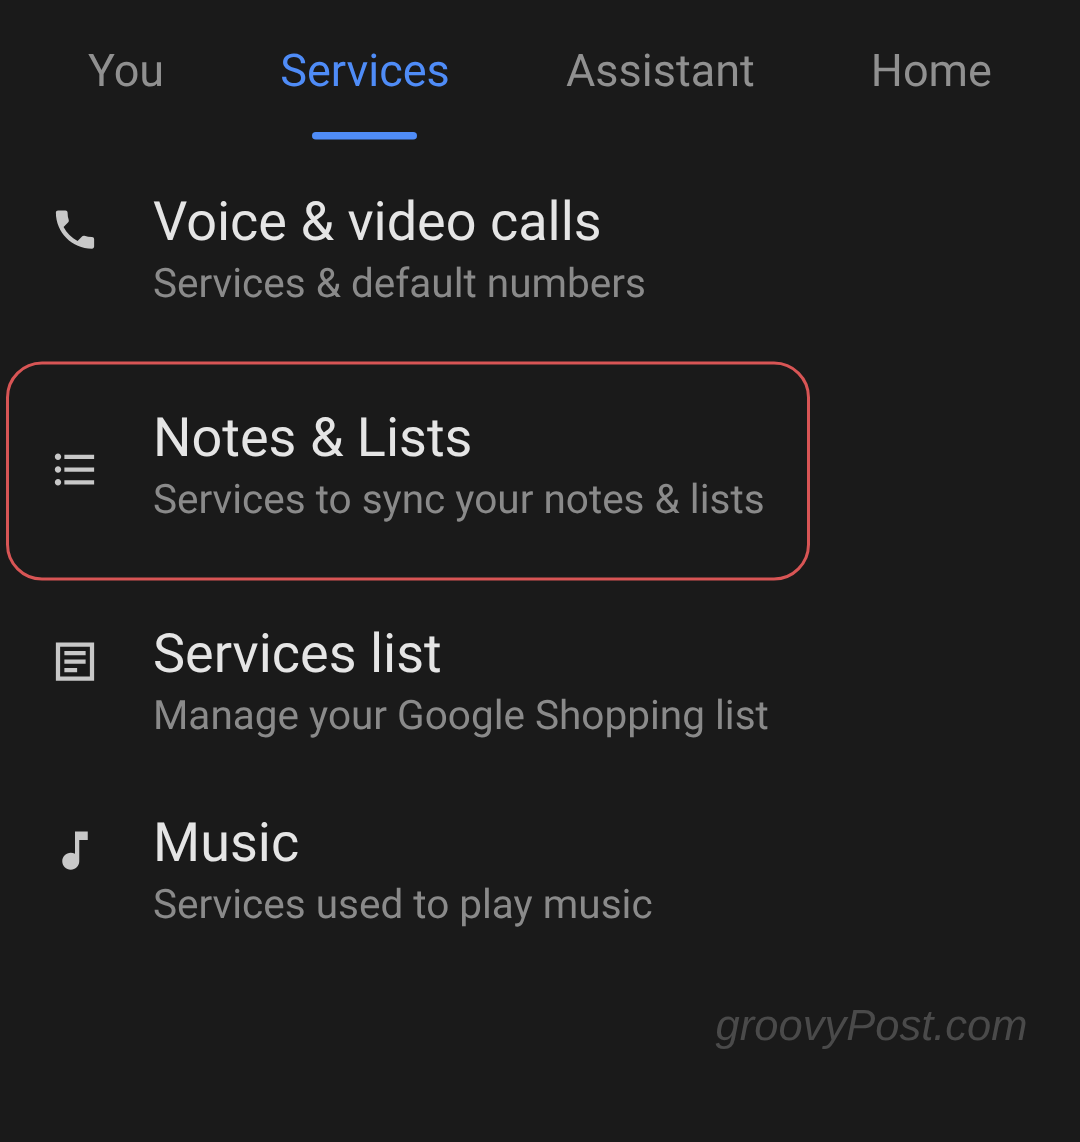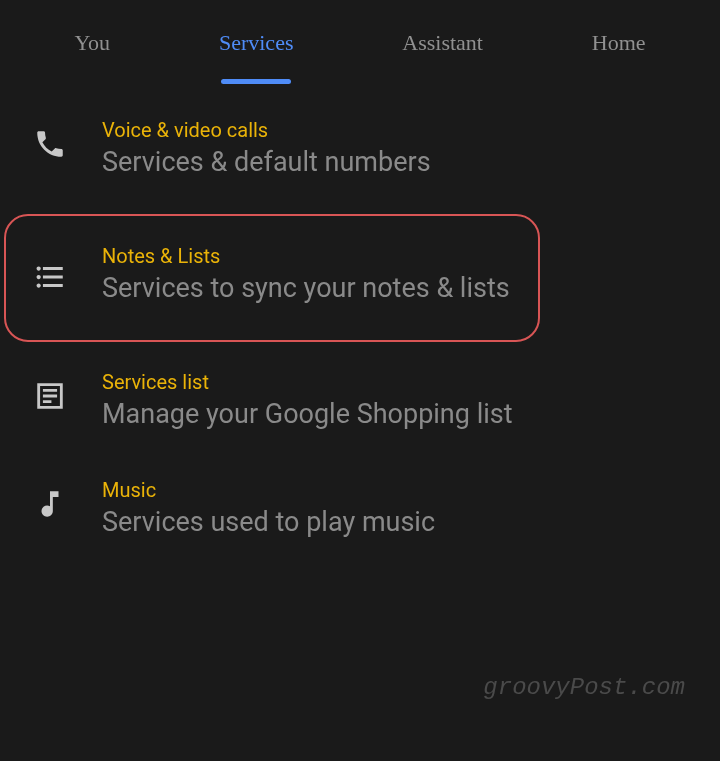--- a/index.html
+++ b/index.html
@@ -16,26 +16,25 @@
       position: relative;
     }
     .tabs {
       display: flex;
       justify-content: space-around;
       padding: 30px 20px 0 20px;
       align-items: flex-start;
     }
     .tab {
       color: #909090;
-      font-size: 22px;
+      font-size: 30px;
       font-weight: 400;
       padding-bottom: 28px;
       cursor: pointer;
       position: relative;
-      font-family: Liberation Serif, serif;
     }
     .tab.active {
       color: #4f8cf7;
     }
     .tab.active::after {
       content: '';
       position: absolute;
       bottom: 0;
       left: 50%;
       transform: translateX(-50%);
@@ -64,22 +63,22 @@
       margin-top: 6px;
       flex-shrink: 0;
     }
     .setting-icon svg {
       fill: #c8c8c8;
     }
     .setting-text {
       flex: 1;
     }
     .setting-title {
-      color: #eab308;
-      font-size: 20px;
+      color: #e5e5e5;
+      font-size: 36px;
       font-weight: 400;
       margin-bottom: 4px;
     }
     .setting-subtitle {
       color: #8a8a8a;
       font-size: 27px;
       font-weight: 400;
     }
     .highlight-box {
       position: absolute;
@@ -95,22 +94,22 @@
       position: relative;
       margin-top: 18px;
       margin-bottom: 18px;
       align-items: center;
     }
     .watermark {
       position: absolute;
       bottom: 60px;
       right: 35px;
       color: #4a4a4a;
-      font-size: 24px;
-      font-family: Liberation Mono, monospace;
+      font-size: 29px;
+      font-family: Liberation Sans, sans-serif;
       font-style: italic;
     }
   </style>
 </head>
 <body>
 
 <div class="tabs">
   <div class="tab">You</div>
   <div class="tab active">Services</div>
   <div class="tab">Assistant</div>

